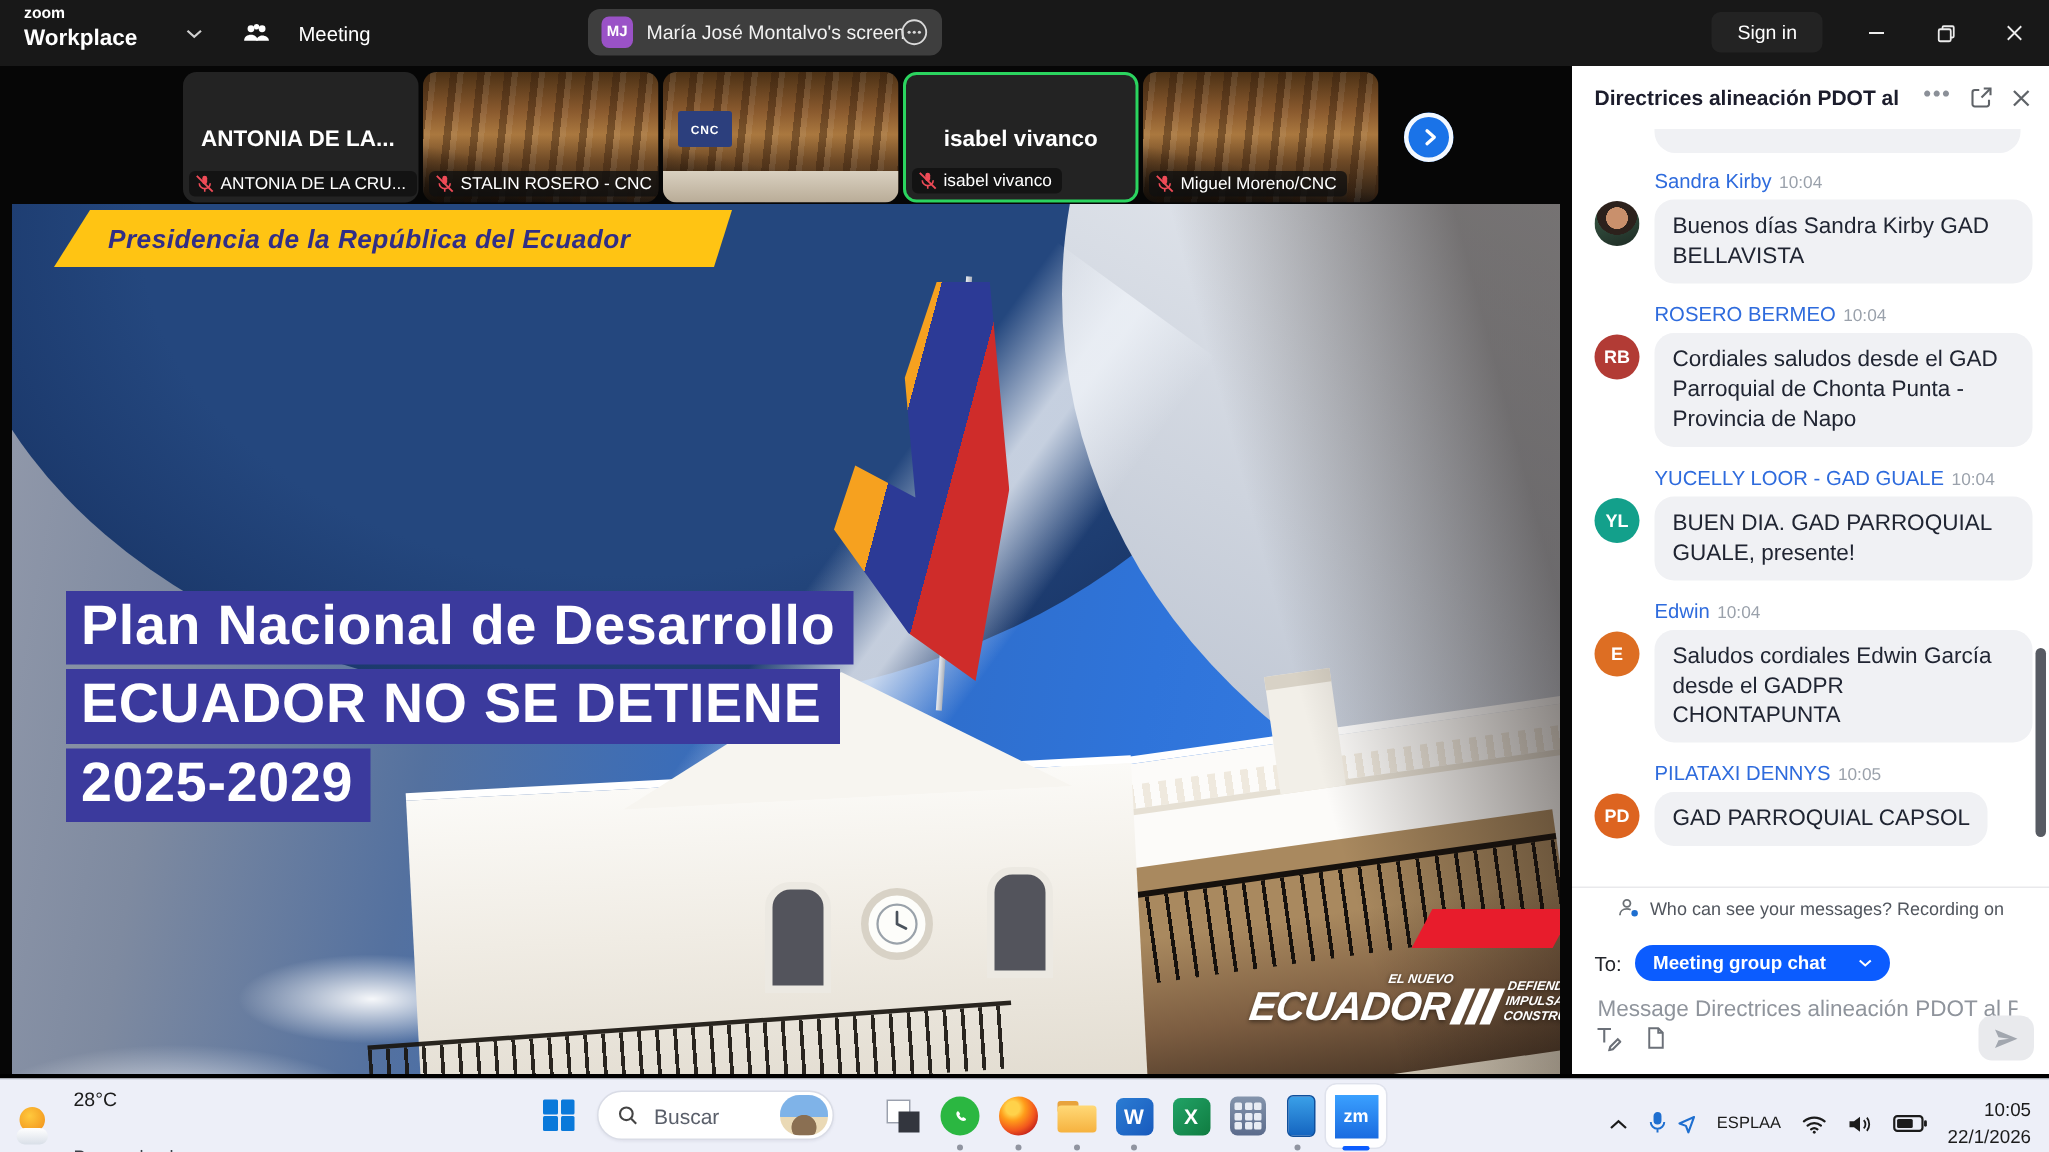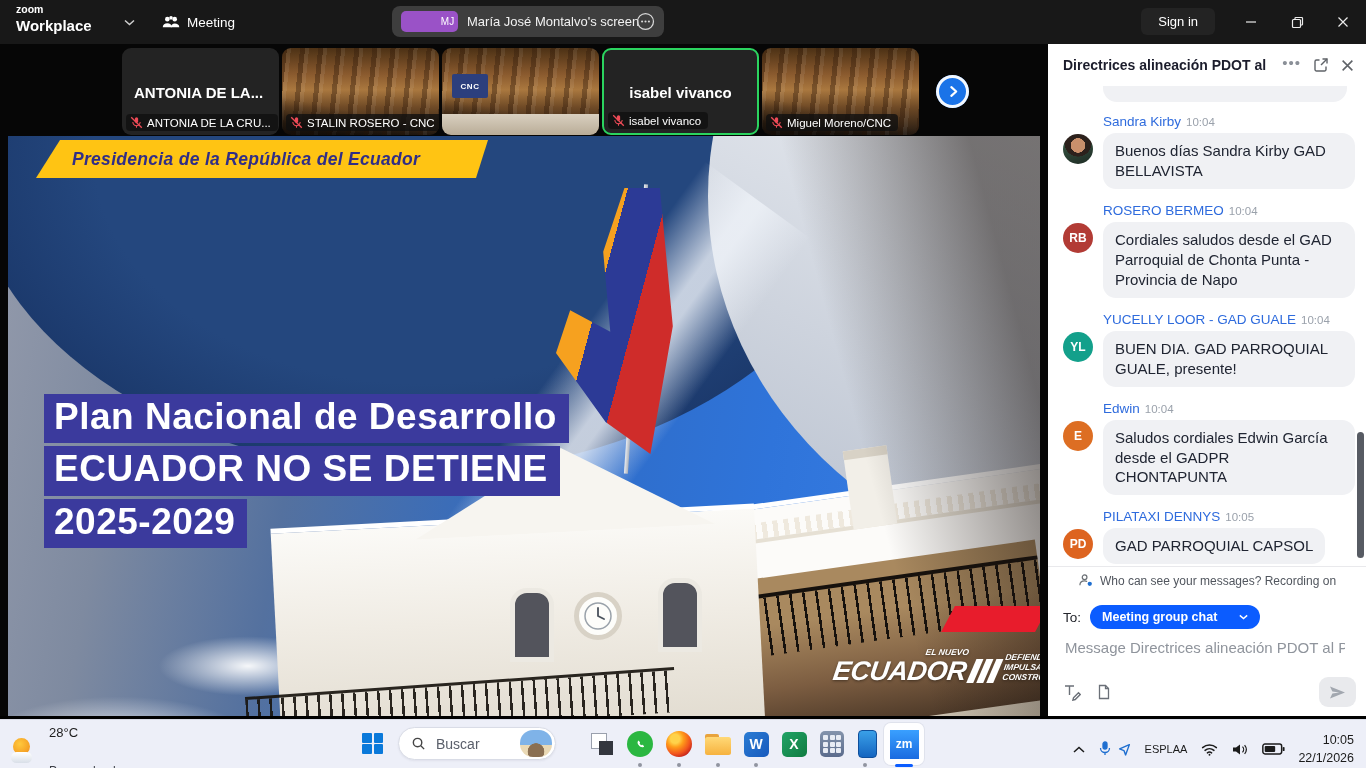--- a/index.html
+++ b/index.html
@@ -5,25 +5,25 @@
   html,body{margin:0;padding:0;background:#000;}
   body{width:1366px;height:768px;position:relative;overflow:hidden;
        font-family:"Liberation Sans",sans-serif;-webkit-font-smoothing:antialiased;}
   svg{display:block}
   
   .titlebar{position:absolute;left:0;top:0;width:1366px;height:44px;background:#181818;}
   .brand{position:absolute;left:16px;top:4px;color:#fff;line-height:1;}
   .brand .b1{font-size:10.5px;font-weight:600;}
   .brand .b2{font-size:15px;font-weight:600;margin-top:3px;}
   .brand-caret{position:absolute;left:124px;top:19px;}
-  .meeting-tab{position:absolute;left:162px;top:0;height:44px;display:flex;align-items:center;gap:6px;color:#fff;font-size:13.5px;}
+  .meeting-tab{position:absolute;left:162px;top:0;height:44px;display:flex;align-items:center;gap:18px;color:#fff;font-size:13.5px;}
   .screen-tab{position:absolute;left:392px;top:6px;height:31px;background:#3e3e3e;border-radius:8px;
               display:flex;align-items:center;gap:9px;padding:0 9px;cursor:default;}
-  .mj-avatar{width:21px;height:21px;border-radius:5px;color:#fff;font-size:10px;font-weight:normal;
-             display:flex;align-items:center;justify-content:center;padding-left:36px;}
+  .mj-avatar{width:21px;height:21px;border-radius:5px;color:#fff;font-size:10px;font-weight:bold;
+             display:flex;align-items:center;justify-content:center;}
   .screen-tab .t-label{color:#f2f2f2;font-size:13px;max-width:160px;white-space:nowrap;}
   .signin{position:absolute;right:151px;top:8px;height:27px;padding:0 17px;background:#232323;border-radius:6px;
           color:#fff;font-size:13px;display:flex;align-items:center;}
   .winbtn{position:absolute;top:0;width:46px;height:44px;display:flex;align-items:center;justify-content:center;}
   
   .stage{position:absolute;left:0;top:44px;width:1048px;height:672px;background:#060606;}
   .tile{position:absolute;top:4px;width:157px;height:87px;border-radius:9px;background:#232323;overflow:hidden;box-sizing:border-box;}
   .tile.active{border:2.5px solid #2bd45f;}
   .tile-name-1{position:absolute;left:12px;top:36px;color:#fff;font-size:15px;font-weight:bold;white-space:nowrap;}
   .tile-name-c{position:absolute;left:0;right:0;top:34px;text-align:center;color:#fff;font-size:15px;font-weight:bold;}
@@ -105,21 +105,21 @@
   .avatar{width:30px;height:30px;border-radius:50%;flex:0 0 30px;color:#fff;font-size:12px;font-weight:bold;
           display:flex;align-items:center;justify-content:center;margin-top:1px;}
   .avatar.photo{background:
       radial-gradient(circle at 50% 38%,#c9906c 0 30%,rgba(0,0,0,0) 31%),
       radial-gradient(circle at 50% 30%,#2c211c 0 52%,rgba(0,0,0,0) 53%),
       linear-gradient(160deg,#3c5f4a,#1e2b24);}
   .bubble{margin-left:10px;background:#f0f1f4;border-radius:13px;padding:8px 12px;max-width:228px;
           font-size:15px;color:#202532;line-height:1.33;}
   .dots3{font-size:15px;letter-spacing:1px;color:#8b9098;line-height:0;margin-top:-4px;}
   .chat-scroll{position:absolute;right:2px;top:388px;width:7px;height:126px;border-radius:4px;background:#575b63;}
-  .chat-foot{position:absolute;left:0;right:0;bottom:0;height:150px;background:#fff;}
+  .chat-foot{position:absolute;left:0;right:0;bottom:0;height:125px;background:#fff;}
   .privacy{height:27px;border-top:1px solid #e9e9ec;display:flex;align-items:center;justify-content:center;gap:6px;
            font-size:12px;color:#51565e;}
   .to-row{margin:11px 0 0 15px;display:flex;align-items:center;gap:9px;}
   .to-lab{font-size:13.5px;color:#23252b;text-align:right;}
   .recipient{border-radius:15px;padding:5px 12px;color:#fff;font-size:12.5px;font-weight:bold;
              display:flex;align-items:center;gap:22px;}
   .chat-input{display:block;margin:9px 15px 0;width:280px;border:0;outline:0;font-size:15px;color:#3c3f46;
               font-family:"Liberation Sans",sans-serif;background:transparent;}
   .chat-input::placeholder{color:#8f949c;}
   .foot-icons{position:absolute;left:15px;right:10px;bottom:9px;display:flex;align-items:center;gap:16px;}

